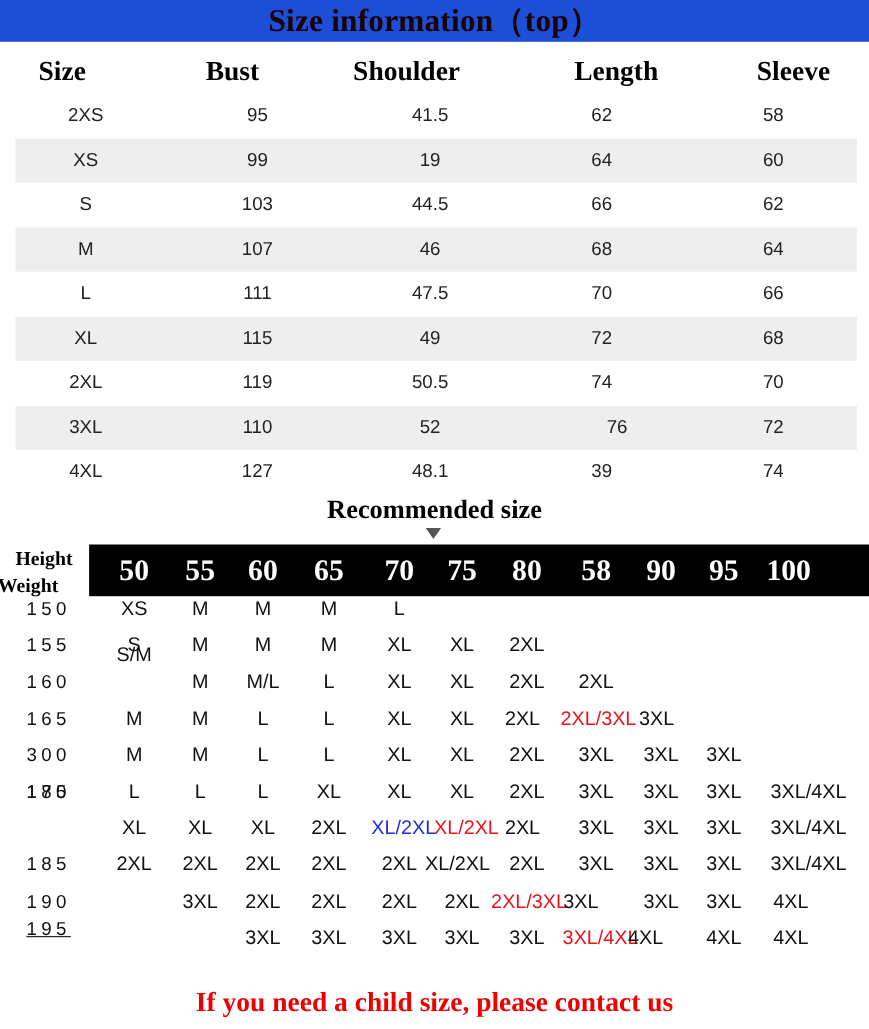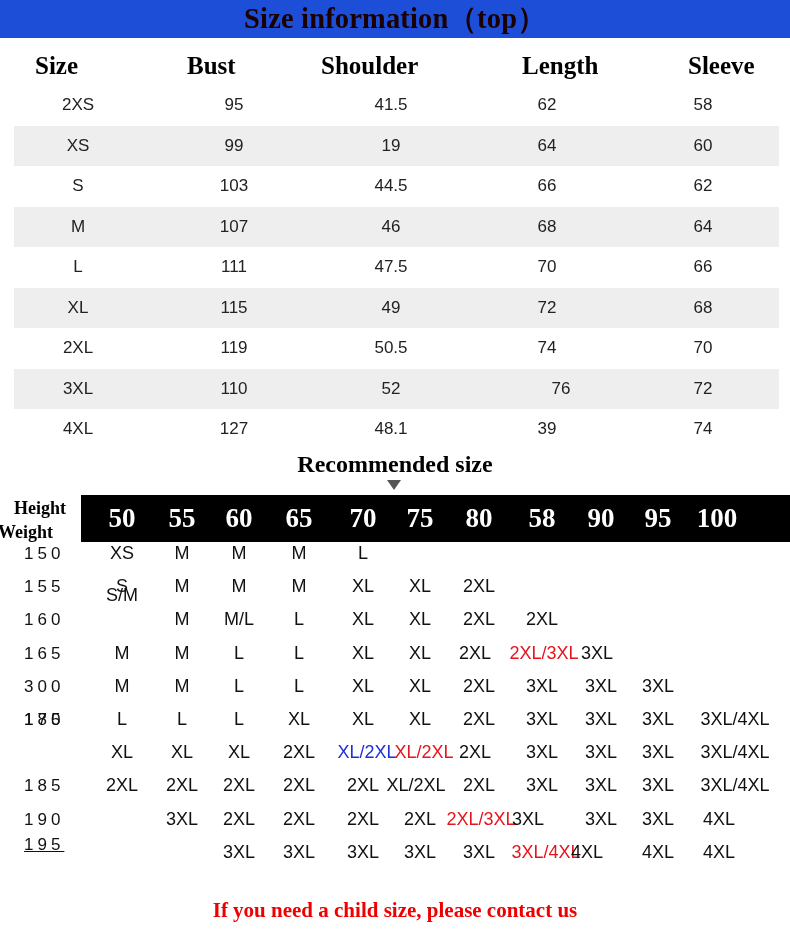--- a/index.html
+++ b/index.html
@@ -13,21 +13,21 @@
     .rec-title { position: absolute; top: 451px; left: 0; width: 790px; text-align: center; font-family: "Liberation Serif", serif; font-weight: bold; font-size: 24px; color: #000; }
     .arrow { position: absolute; left: 387px; top: 480px; width: 0; height: 0; border-left: 7px solid transparent; border-right: 7px solid transparent; border-top: 10px solid #555; }
     .black-bar { position: absolute; left: 81px; top: 495px; width: 709px; height: 47px; background: #000; }
     .wt { position: absolute; top: 503px; font-family: "Liberation Serif", serif; font-weight: bold; font-size: 27px; color: #fff; transform: translateX(-50%); }
     .corner-h { position: absolute; left: 14px; top: 498px; font-family: "Liberation Serif", serif; font-weight: bold; font-size: 18px; color: #000; }
     .corner-w { position: absolute; left: -2px; top: 522px; font-family: "Liberation Serif", serif; font-weight: bold; font-size: 18px; color: #000; }
     .ht { position: absolute; left: 24px; font-size: 17px; color: #111; letter-spacing: 4px; }
     .rec { position: absolute; font-size: 18px; color: #111; transform: translateX(-50%); white-space: nowrap; }
     .rec.red { color: #e8141c; }
     .rec.blue { color: #1f2fd6; }
-    .footer { position: absolute; top: 898px; left: 0; width: 790px; text-align: center; font-family: "Liberation Serif", serif; font-weight: bold; font-size: 21px; color: #ee0000; }
+    .footer { position: absolute; top: 898px; left: 0; width: 790px; text-align: center; font-family: "Liberation Serif", serif; font-weight: bold; font-size: 25px; color: #ee0000; }
   </style>
 </head>
 <body>
 
 <div class="banner">
   <span class="banner-title">Size information（top）</span>
 </div>
 
 <div>
   <span class="hdr" style="left:35px">Size</span>

